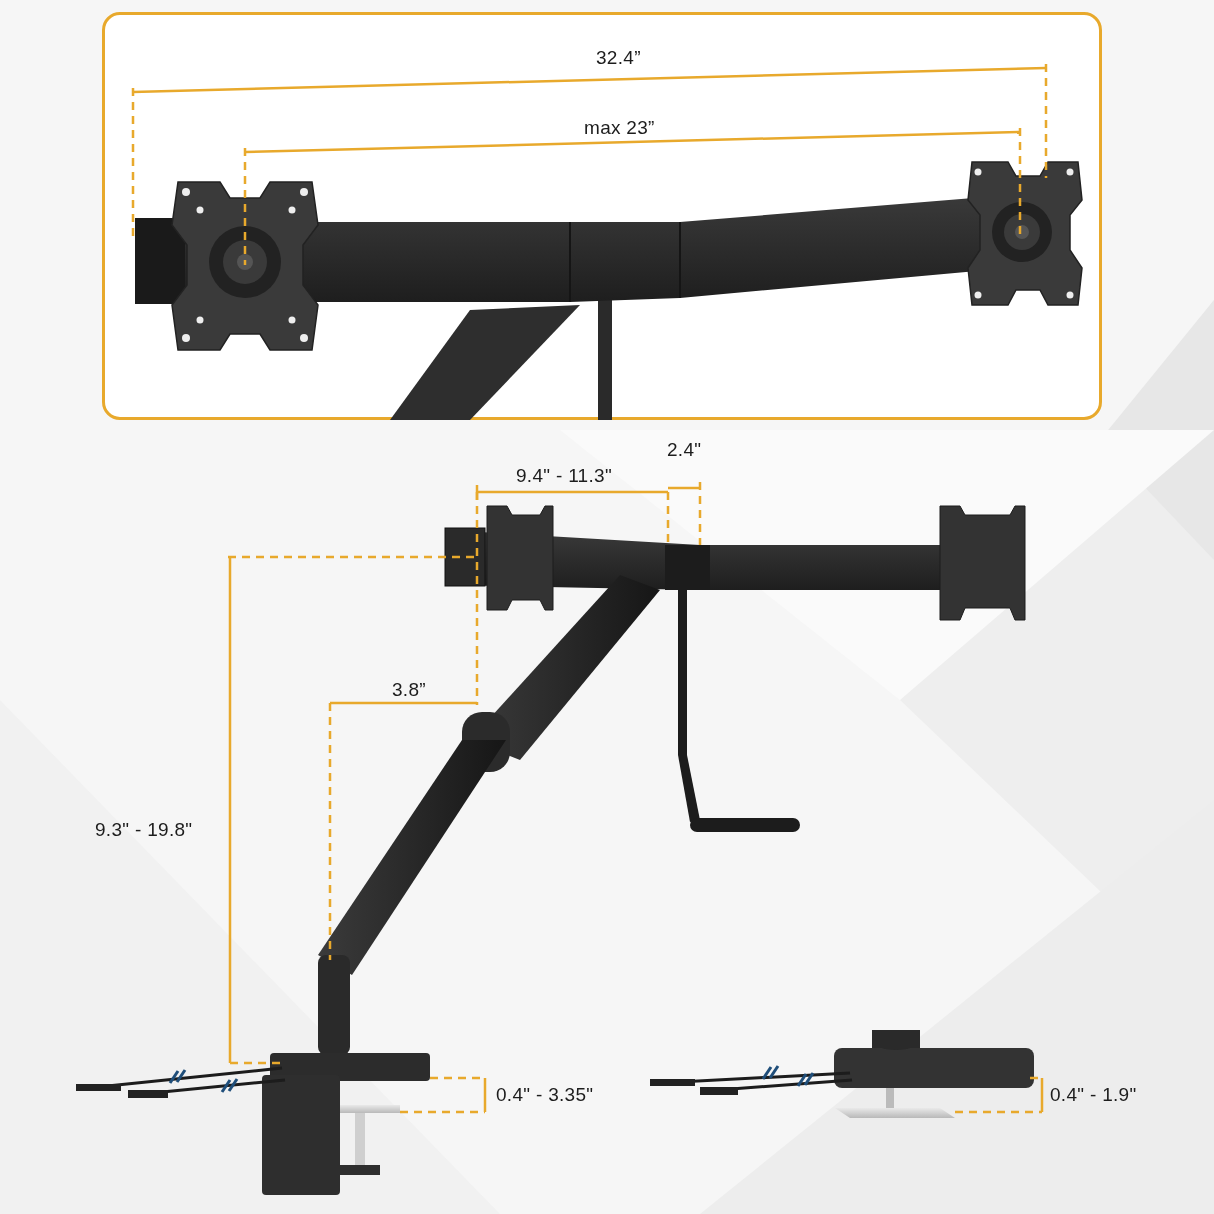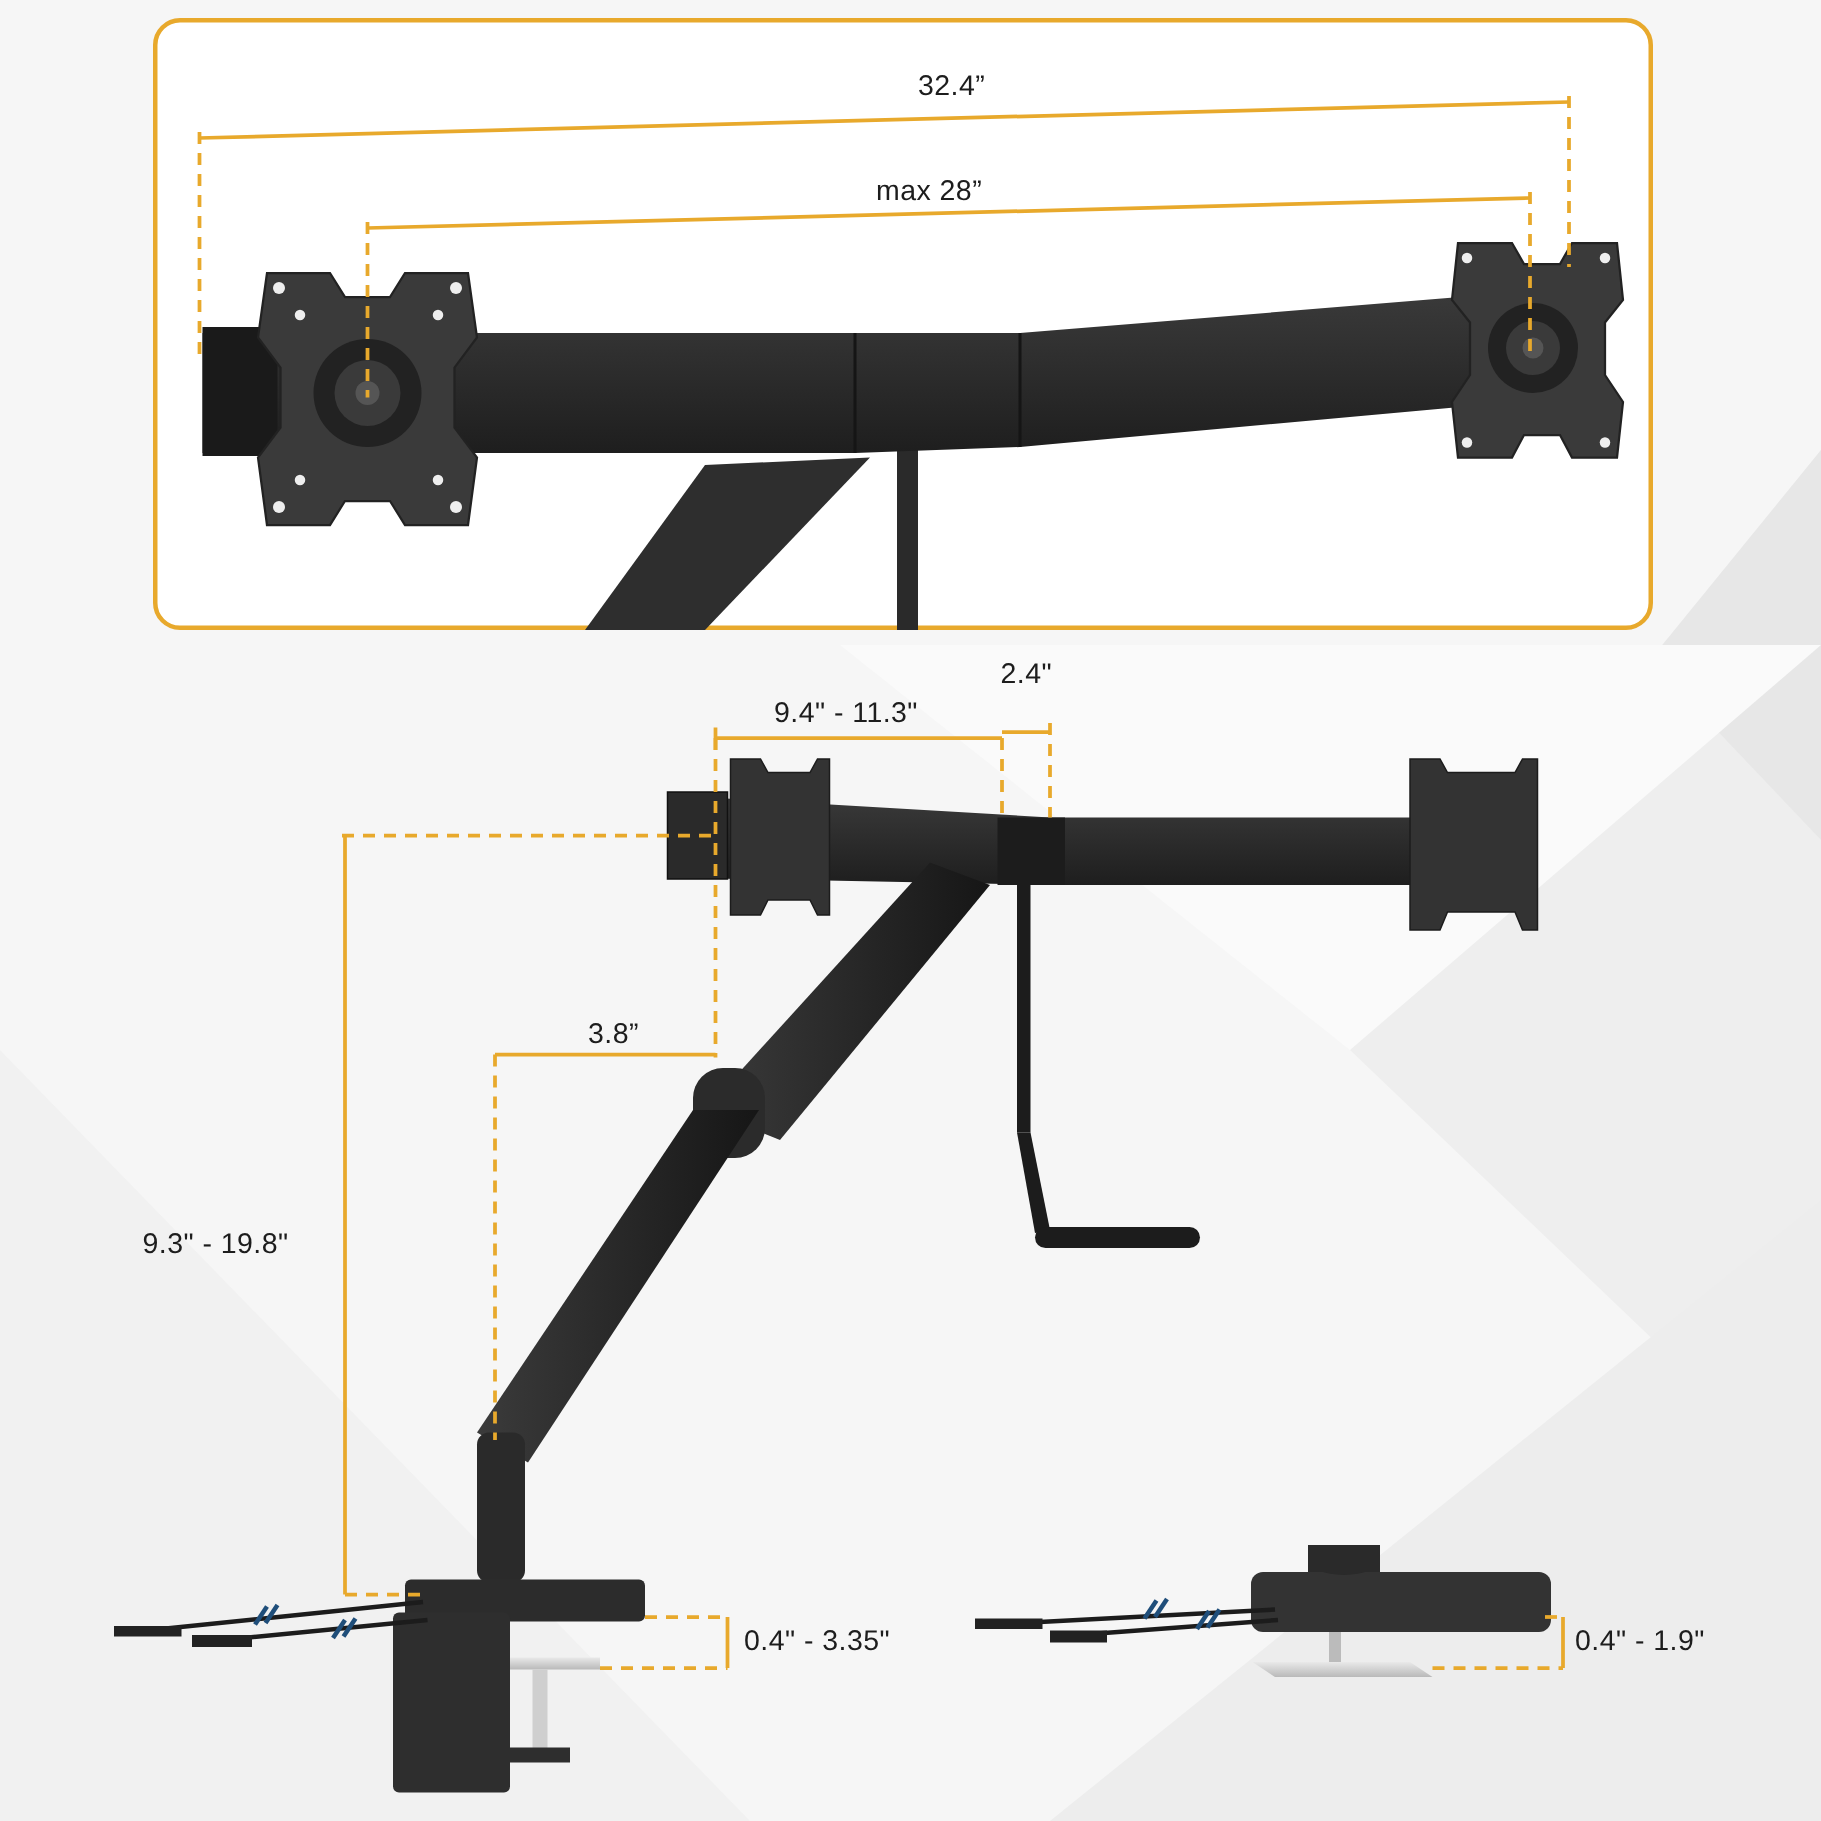--- a/index.html
+++ b/index.html
@@ -174,20 +174,20 @@
         <line x1="805" y1="1085" x2="813" y2="1073"></line>
     </g>
     <g stroke="#e8a92c" stroke-width="2.5" fill="none">
       <line x1="1030" y1="1078" x2="1042" y2="1078" stroke-dasharray="8,6"></line>
       <line x1="955" y1="1112" x2="1042" y2="1112" stroke-dasharray="8,6"></line>
       <line x1="1042" y1="1078" x2="1042" y2="1112"></line>
     </g>
   </g>
 </svg>
 
-<div class="label" style="left:612px; top:48px;">32.4”</div>
-<div class="label" style="left:584px; top:118px;">max 28”</div>
+<div class="label" style="left:596px; top:48px;">32.4”</div>
+<div class="label" style="left:584px; top:118px;">max 23”</div>
 <div class="label" style="left:667px; top:440px;">2.4"</div>
 <div class="label" style="left:516px; top:466px;">9.4" - 11.3"</div>
 <div class="label" style="left:392px; top:680px;">3.8”</div>
 <div class="label" style="left:95px; top:820px;">9.3" - 19.8"</div>
 <div class="label" style="left:496px; top:1085px;">0.4" - 3.35"</div>
 <div class="label" style="left:1050px; top:1085px;">0.4" - 1.9"</div>
 
 </body></html>

